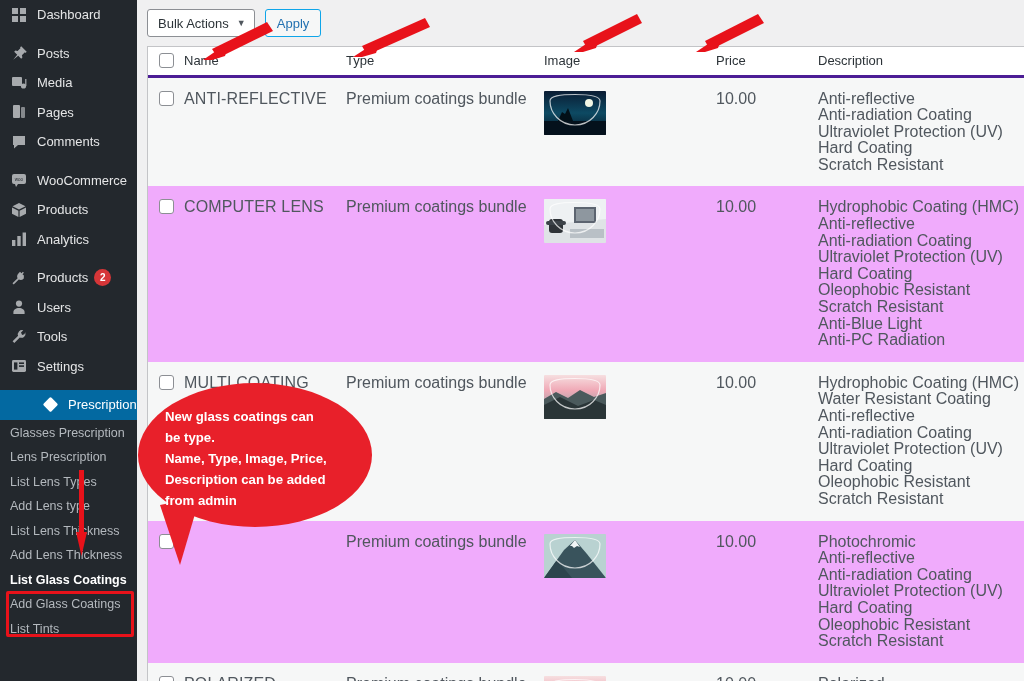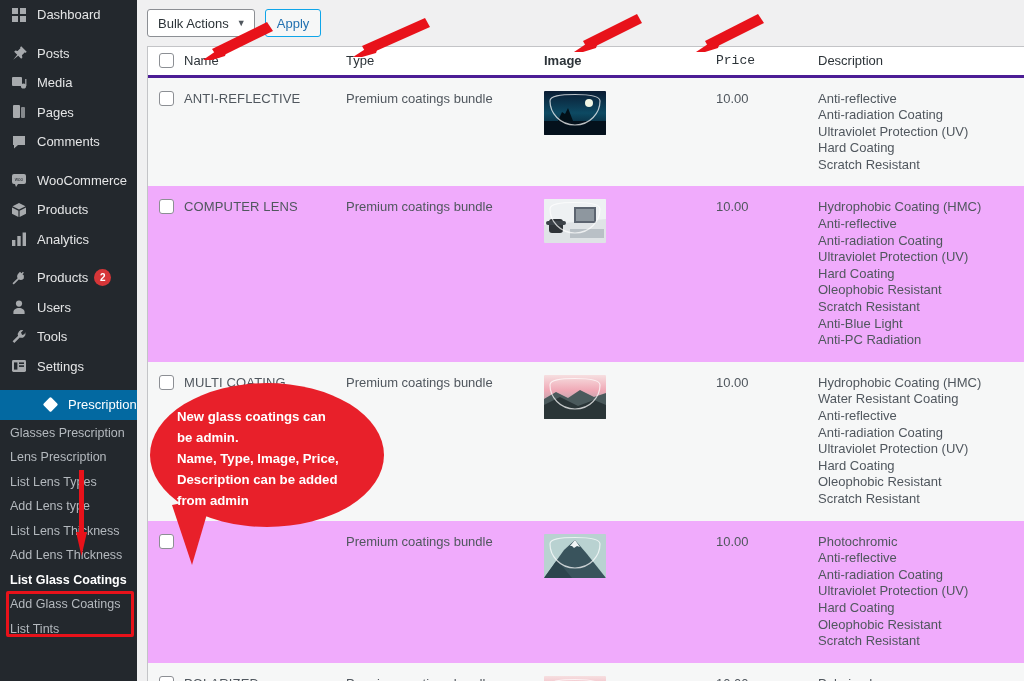--- a/index.html
+++ b/index.html
@@ -128,26 +128,26 @@
     color: #2c3338;
     text-align: left;
     vertical-align: middle;
     border-bottom: 3px solid #4c1d95;
     background: #fff;
     padding: 0;
   }
   .col-cb   { width: 36px; }
   .col-name { width: 162px; }
   .col-type { width: 198px; }
-  .col-img  { width: 172px; font-weight: bold; }
-  .col-price{ width: 102px; font-family: Liberation Mono, monospace; }
+  .col-img  { width: 172px; }
+  .col-price{ width: 102px; }
   .col-desc { width: auto; }
 
   tbody td {
-    font-size: 13px;
+    font-size: 16px;
     color: #50575e;
     vertical-align: top;
     padding: 13px 0 13px 0;
     line-height: 16.6px;
   }
   tbody tr.alt td { background: #f6f7f7; }
   tbody tr td { background: #f0abfc; }
   td.cb { padding-left: 11px; }
   td.name { color: #50575e; letter-spacing: .15px; }
   .thumb {
@@ -171,21 +171,21 @@
   
   #header-arrows {
     position: absolute; left: 0; top: 0;
     width: 887px; height: 70px;
     pointer-events: none;
   }
 
   
   #callout {
     position: absolute;
-    left: 13px; top: 375px;
+    left: 1px; top: 375px;
     width: 234px; height: 198px;
     pointer-events: none;
     padding-left: 24px;
   }
   #callout .bubble-svg { position: absolute; left: 0; top: 0; }
   #callout .bubble-text {
     position: absolute;
     left: 27px; top: 31px;
     width: 200px;
     color: #fff;
@@ -561,21 +561,21 @@
       </g>
     </svg>
 
     <div id="callout">
       <svg class="bubble-svg" width="234" height="198" viewBox="0 0 234 198">
         <ellipse cx="117" cy="80" rx="117" ry="72" fill="#e8202a"></ellipse>
         <polygon points="22,130 62,122 42,190" fill="#e8202a"></polygon>
       </svg>
       <div class="bubble-text">
         <div>New glass coatings can</div>
-        <div>be admin.</div>
+        <div>be type.</div>
         <div>Name, Type, Image, Price,</div>
         <div>Description can be added</div>
         <div>from admin</div>
       </div>
     </div>
 
   </section>
 </div>
 
 </body></html>

